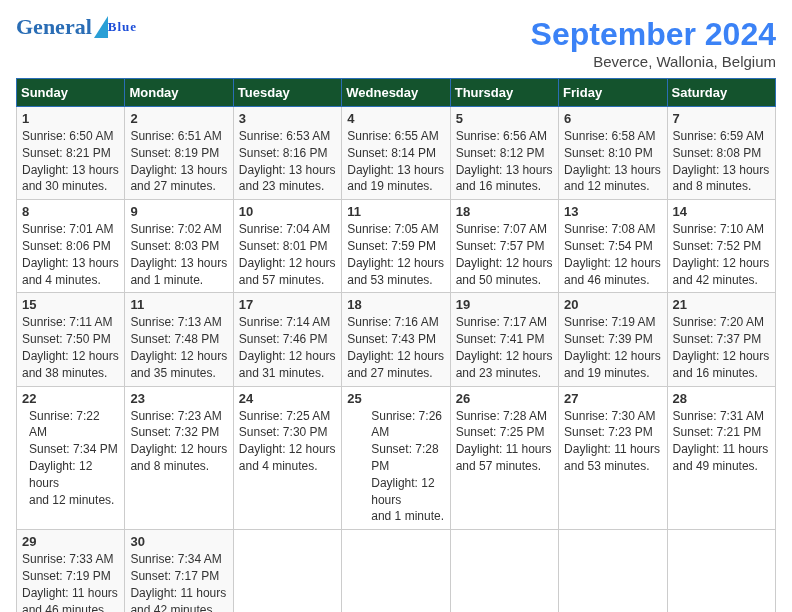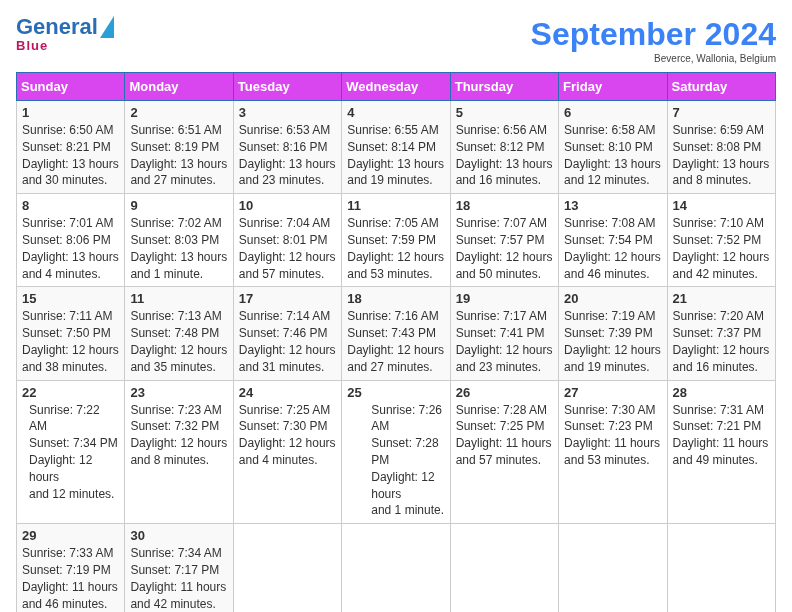--- a/index.html
+++ b/index.html
@@ -11,22 +11,23 @@
       padding: 16px;
     }
     .header {
       display: flex;
       justify-content: space-between;
       align-items: flex-start;
       margin-bottom: 8px;
     }
     .logo {
       display: flex;
-      flex-direction: column;
-      align-items: flex-start;
+      flex-direction: row;
+      align-items: center;
+      font-family: Liberation Serif, serif;
     }
     .logo-text {
       font-size: 22px;
       font-weight: bold;
       color: #333;
       line-height: 1;
     }
     .logo-text span.blue { color: #2a6db5; }
     .logo-triangle {
       width: 0; height: 0;
@@ -35,44 +36,44 @@
       display: inline-block;
       margin-left: 2px;
       vertical-align: middle;
     }
     .logo-row {
       display: flex;
       align-items: center;
     }
     .logo-sub {
       font-size: 13px;
-      color: #be185d;
+      color: #1d4ed8;
       font-weight: bold;
       letter-spacing: 1px;
     }
     .title-block {
       text-align: right;
     }
     .title-block h1 {
       font-size: 32px;
       font-weight: bold;
       color: #3b82f6;
     }
     .title-block h2 {
-      font-size: 10px;
+      font-size: 15px;
       font-weight: normal;
       color: #444;
     }
     .calendar {
       width: 100%;
       border-collapse: collapse;
       border: 1px solid #ccc;
     }
     .calendar th {
-      background: #d946ef;
+      background: #14532d;
       color: #fff;
       font-size: 13px;
       font-weight: bold;
       padding: 6px 4px;
       text-align: left;
       border: 1px solid #2a6db5;
     }
     .calendar td {
       vertical-align: top;
       border: 1px solid #ccc;

